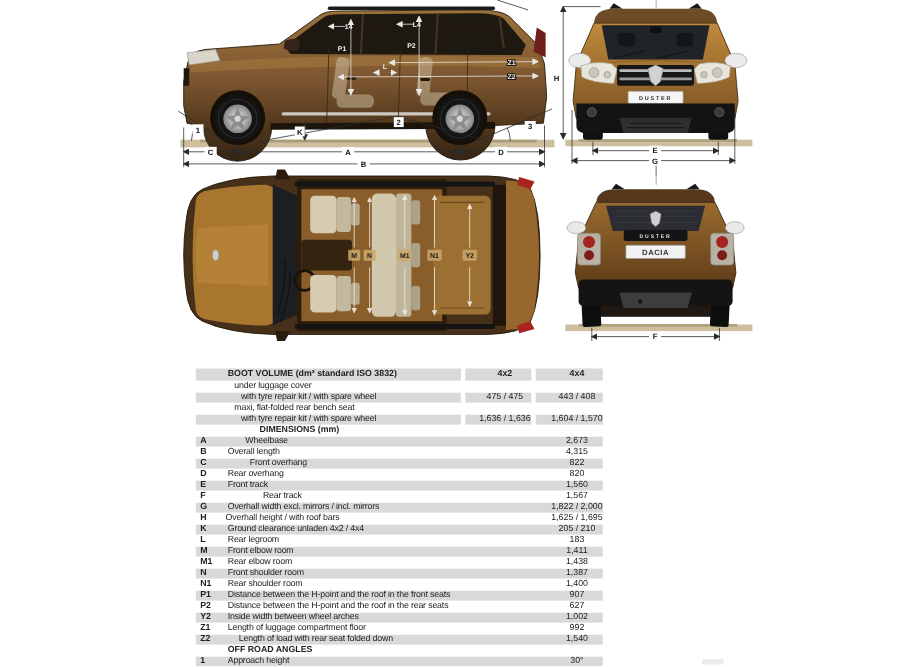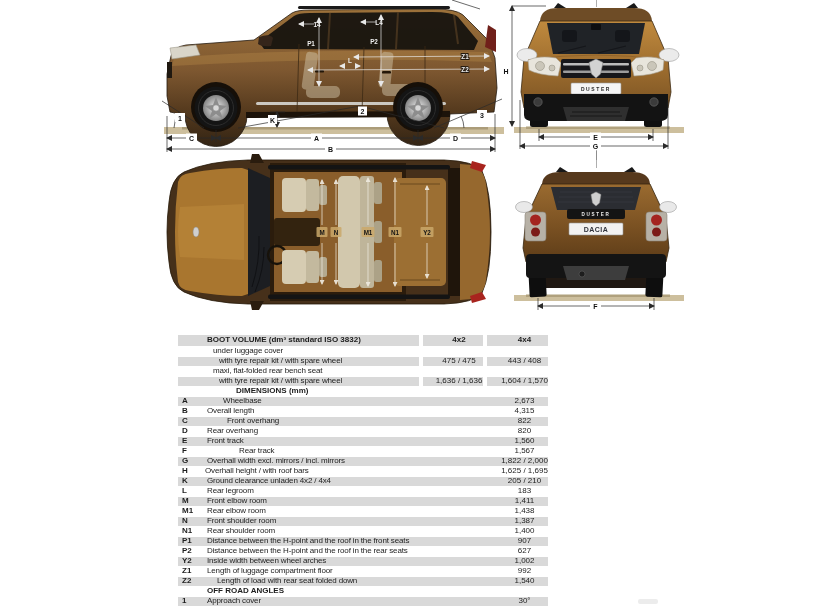--- a/index.html
+++ b/index.html
@@ -500,19 +500,19 @@
         <span class="code">Z2</span>
         <span class="lab" style="left: 29px; margin-left: 10px;">Length of load with rear seat folded down</span>
         <span class="v v2">1,540</span>
       </div>
       <div class="trow">
         <span class="lab b" style="left: 29px;">OFF ROAD ANGLES</span>
       </div>
       <div class="trow">
         <span class="seg sf"></span>
         <span class="code">1</span>
-        <span class="lab" style="left: 29px;">Approach cover</span>
+        <span class="lab" style="left: 29px;">Approach height</span>
         <span class="v v2">30°</span>
       </div>
     </div>
 
   <div class="smudge"></div>
 </div>
 
 </body></html>

